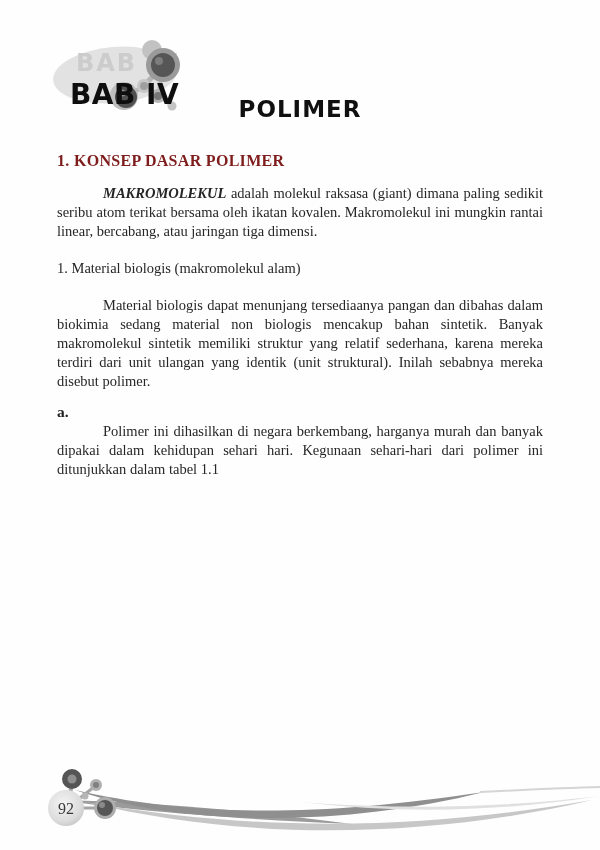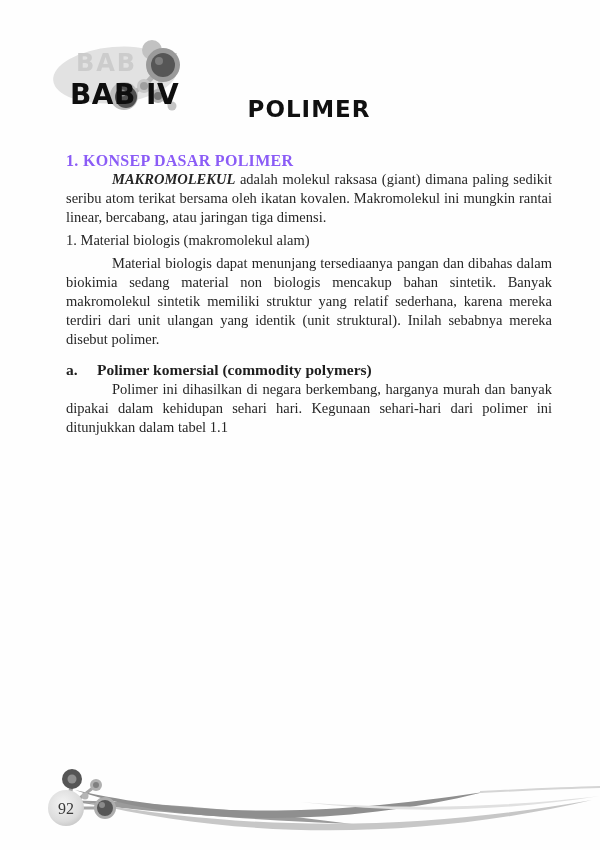--- a/index.html
+++ b/index.html
@@ -22,45 +22,45 @@
   }
   .footer-art {
     position: absolute;
     left: 0;
     bottom: 0;
     width: 600px;
     height: 112px;
   }
   .content {
     position: absolute;
-    left: 66px;
+    left: 57px;
     top: 0;
     width: 486px;
   }
   .doc-title {
     margin: 96px 0 0 0;
     text-align: center;
     font-family: "DejaVu Sans", sans-serif;
     font-weight: bold;
     font-size: 23px;
     letter-spacing: 1px;
     color: #101010;
   }
   .section-heading {
     margin: 30px 0 0 0;
     font-size: 16px;
     font-weight: bold;
     letter-spacing: 0.3px;
-    color: #8b5cf6;
+    color: #7f1d1d;
   }
   p { margin: 0; font-size: 14.5px; line-height: 19px; }
   .just { text-align: justify; }
   .indent { text-indent: 46px; }
-  .mt { }
-  .mt2 { margin-top: 4px; }
+  .mt { margin-top: 14px; }
+  .mt2 { margin-top: 18px; }
   .example { padding-left: 48px; }
   .lead-bold { font-weight: bold; font-style: italic; }
   .sub-heading {
     margin-top: 11px;
     font-weight: bold;
     font-size: 15.5px;
     line-height: 20px;
     display: flex;
     color: #1e1e1e;
   }
@@ -133,21 +133,20 @@
     </div>
 
     <div class="mt2">
     </div>
 
     <p class="just indent mt2">Material biologis dapat menunjang tersediaanya pangan dan dibahas dalam biokimia sedang material non biologis mencakup bahan sintetik. Banyak makromolekul sintetik memiliki struktur yang relatif sederhana, karena mereka terdiri dari unit ulangan yang identik (unit struktural). Inilah sebabnya mereka disebut polimer.</p>
 
 
     <div class="sub-heading">
       <span class="lbl">a.</span>
-      <span>Polimer komersial (commodity polymers)</span>
     </div>
 
     <p class="just indent">Polimer ini dihasilkan di negara berkembang, harganya murah dan banyak dipakai dalam kehidupan sehari hari. Kegunaan sehari-hari dari polimer ini ditunjukkan dalam tabel 1.1</p>
 
 
   </div>
 
   <svg class="footer-art" viewBox="0 0 600 112" aria-hidden="true">
     <defs>
       <radialGradient id="sphereGrad" cx="42%" cy="38%" r="70%">

